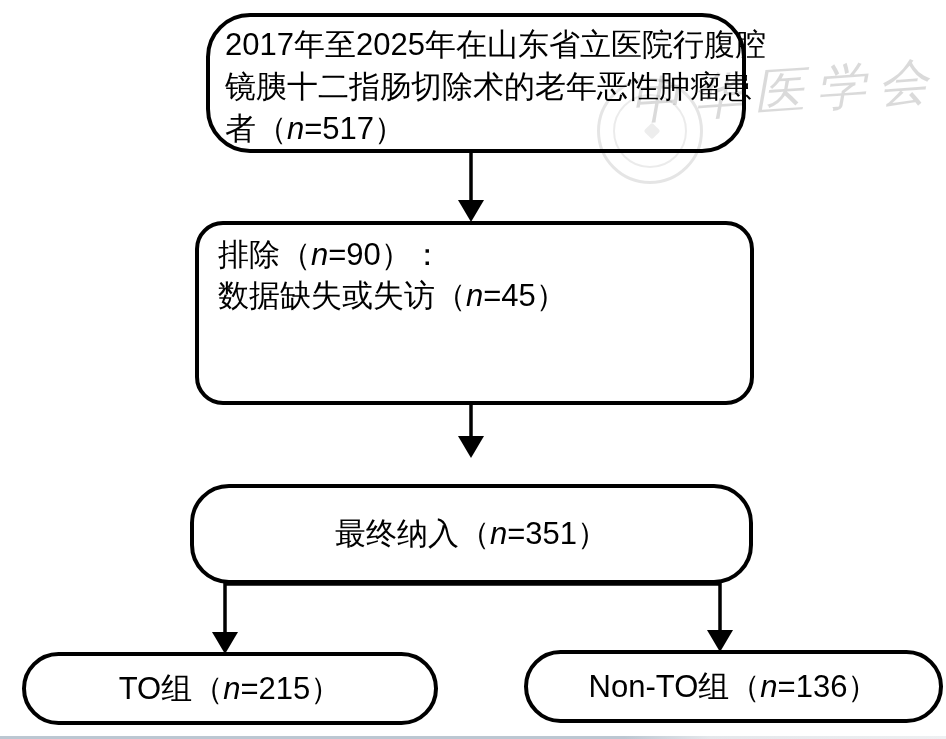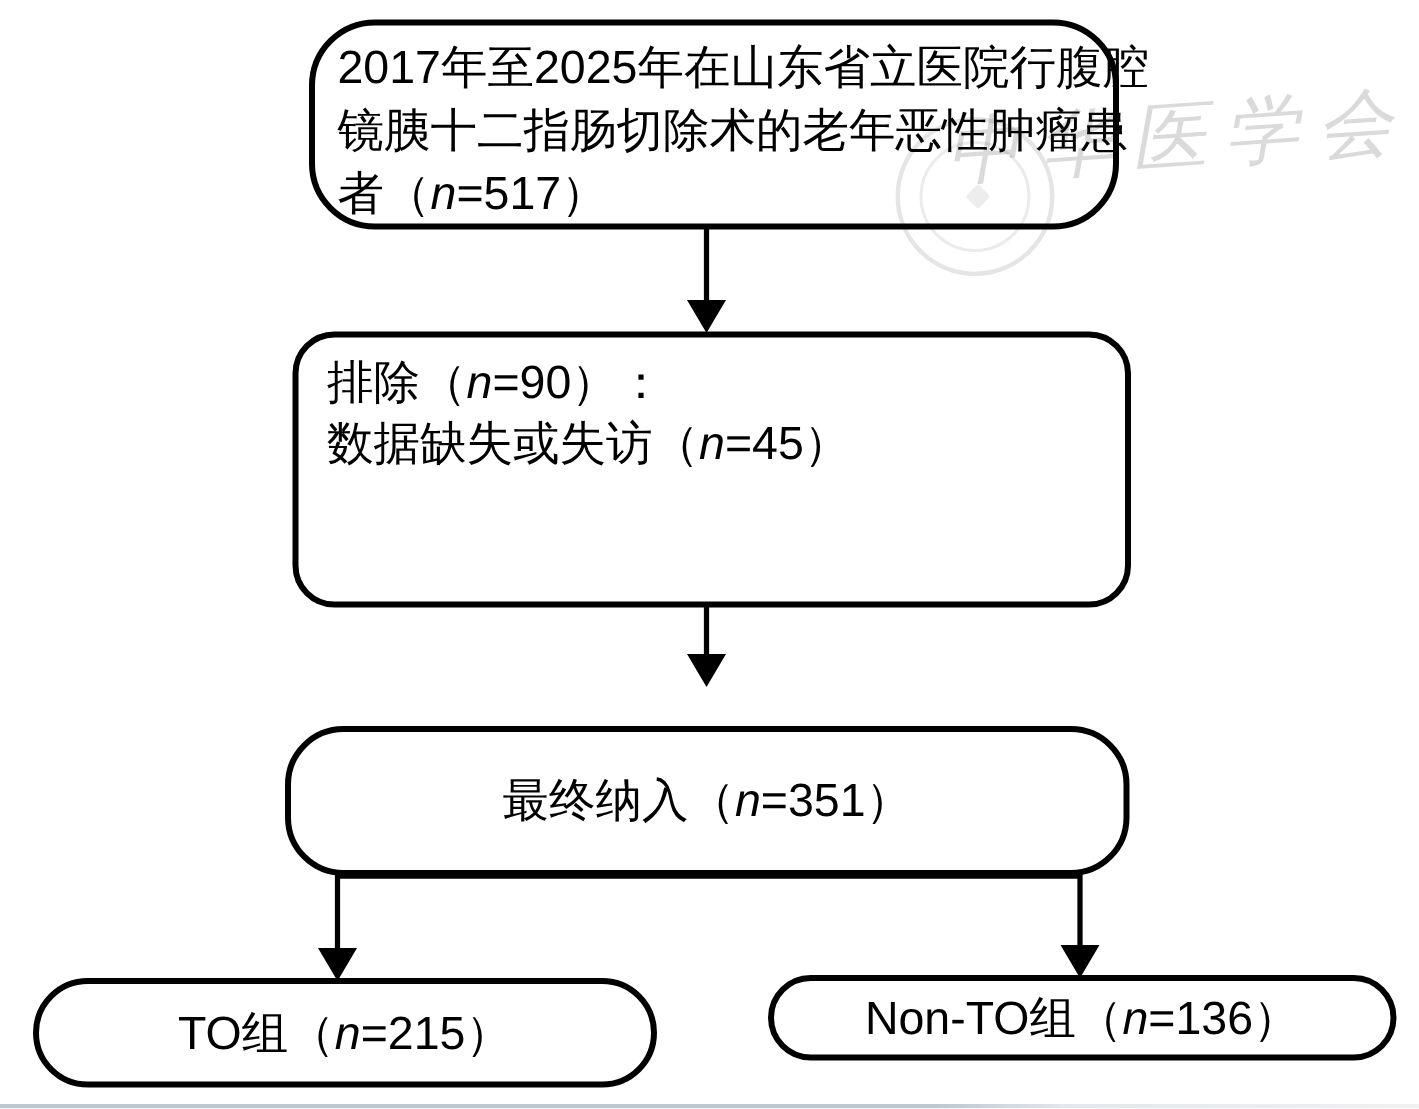--- a/index.html
+++ b/index.html
@@ -71,24 +71,24 @@
   }
   #box-to {
     left: 22px;
     top: 652px;
     width: 416px;
     height: 73px;
     border-radius: 37px;
     align-items: center;
   }
   #box-nonto {
-    left: 512px;
+    left: 524px;
     top: 650px;
     width: 419px;
-    height: 57px;
+    height: 73px;
     border-radius: 37px;
     align-items: center;
   }
   .watermark {
     position: absolute;
     left: 0;
     top: 0;
     width: 100%;
     height: 100%;
     z-index: 4;

